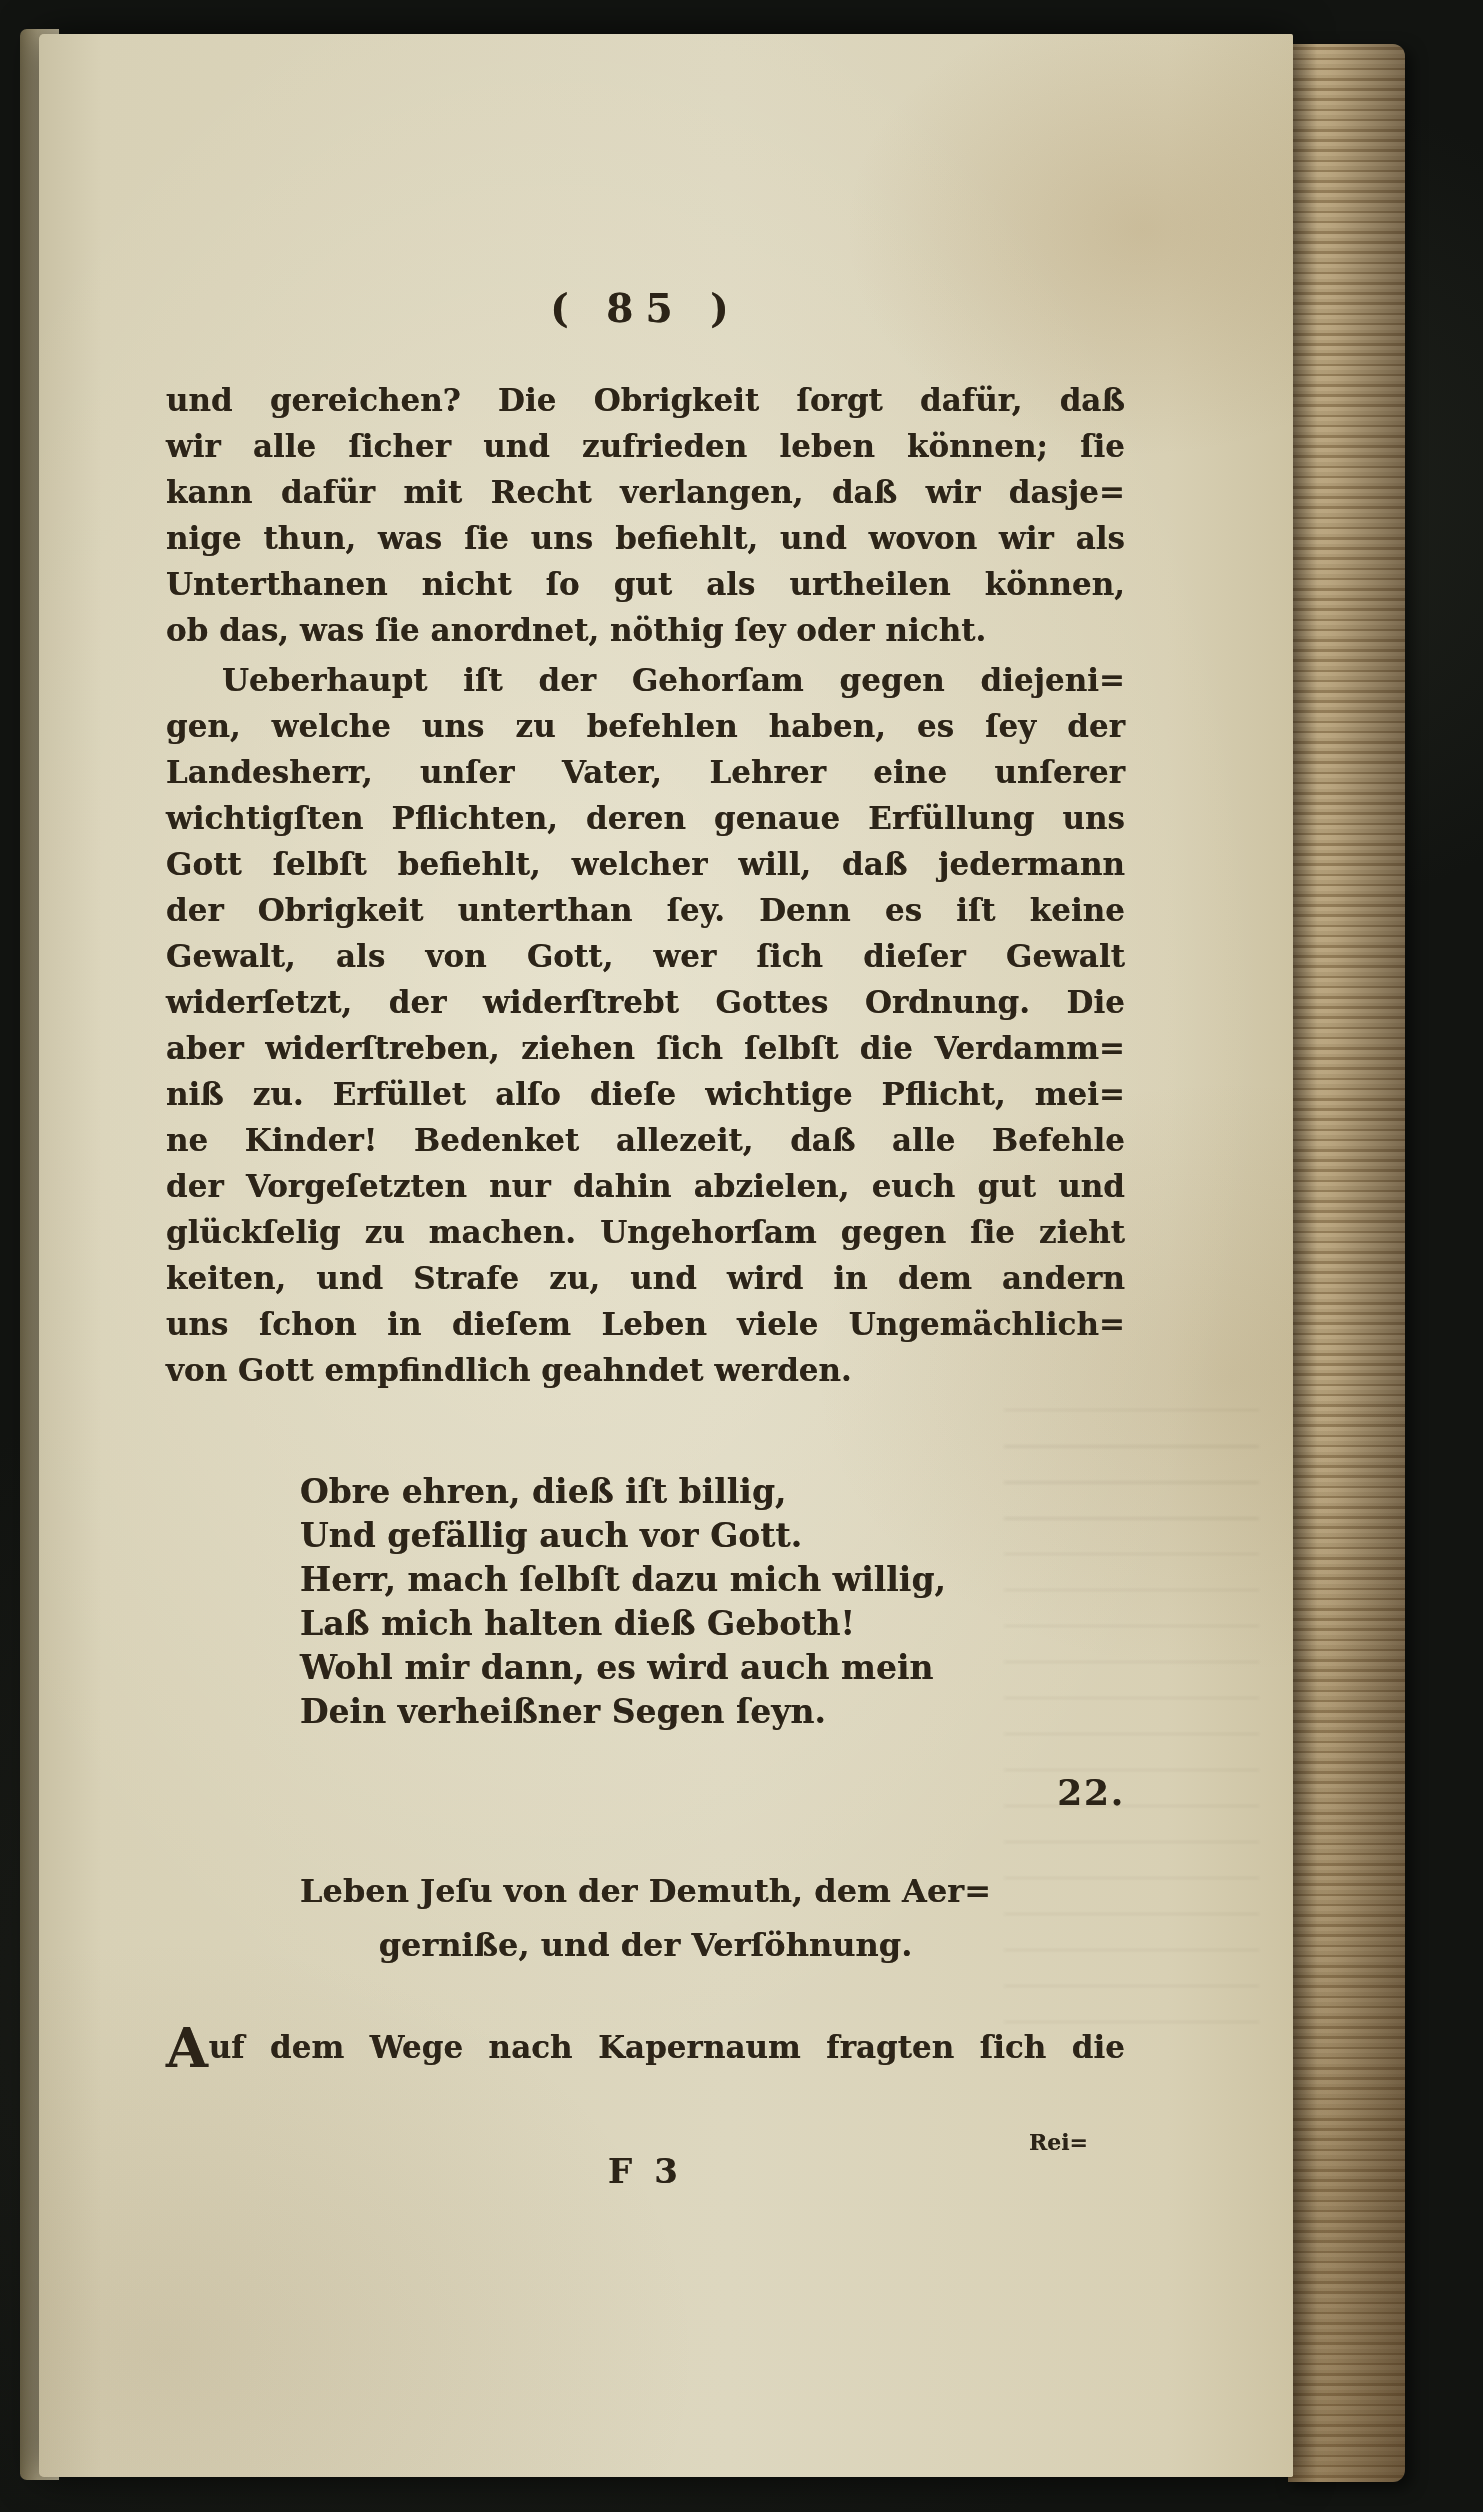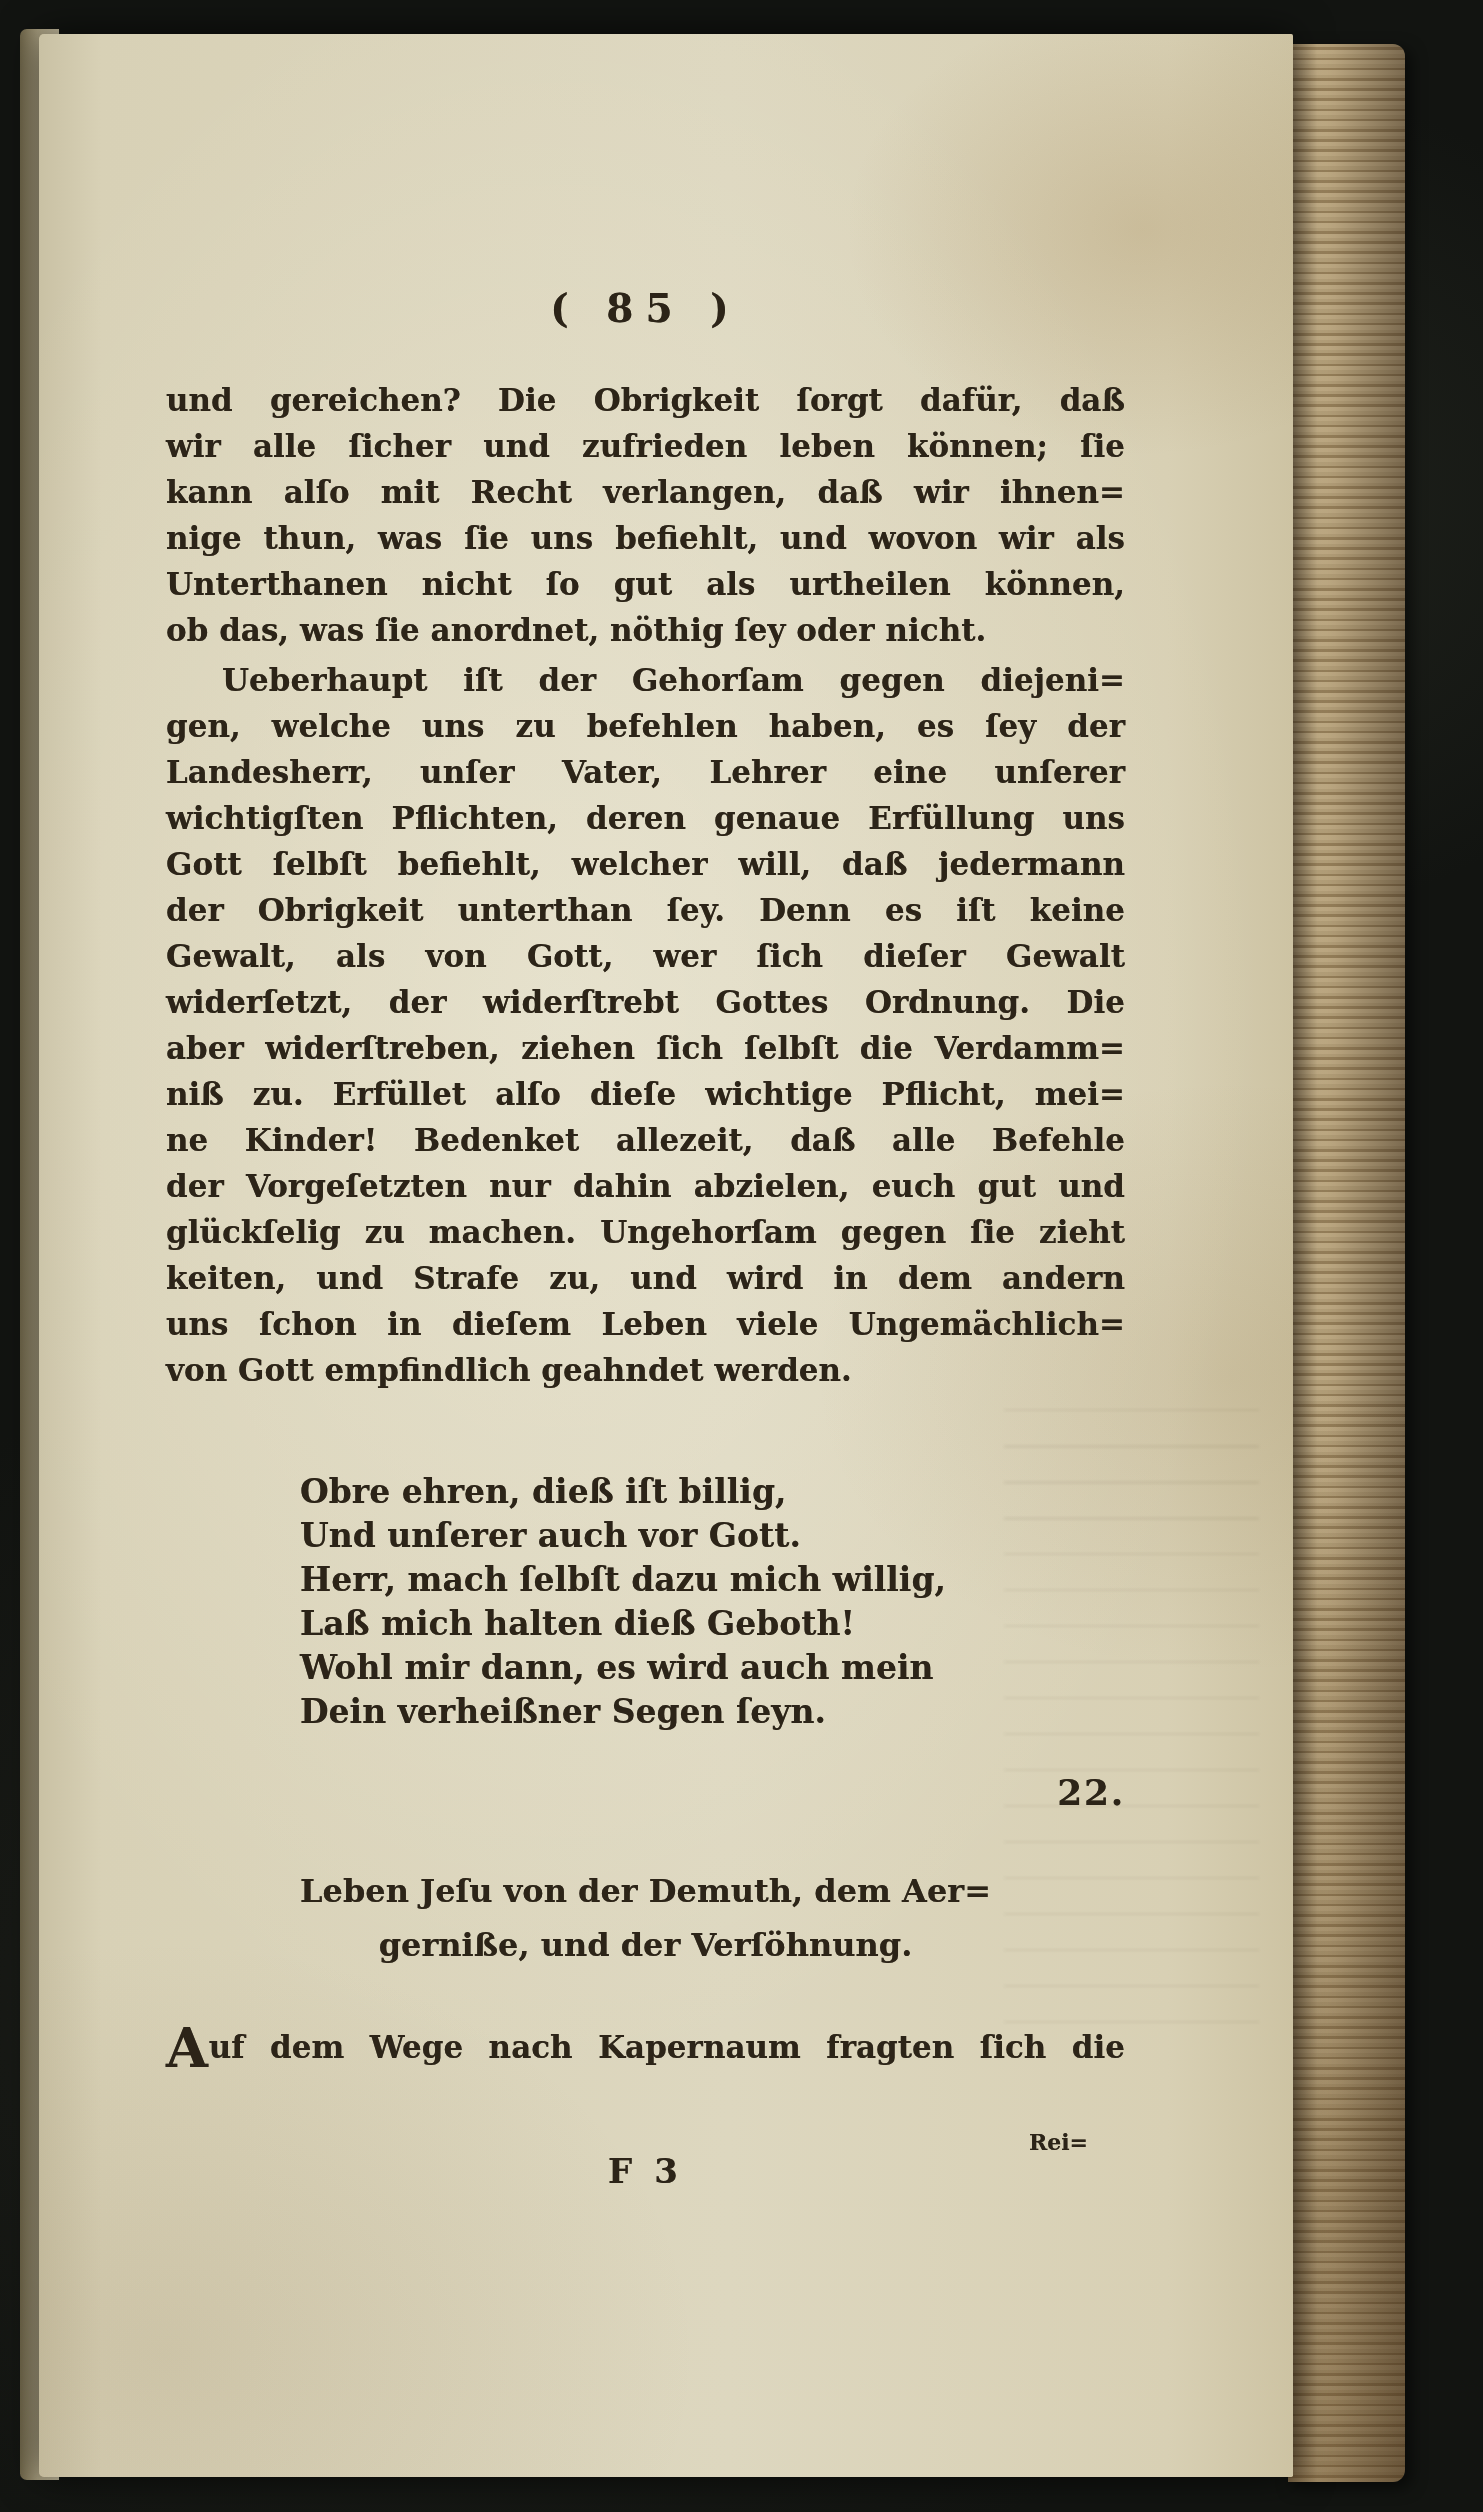--- a/index.html
+++ b/index.html
@@ -84,21 +84,21 @@
     <div class="content">
 
       <div class="pagenum">( 85 )</div>
 
       <div class="para p1">
 
           <div class="line">und gereichen? Die Obrigkeit ſorgt dafür, daß</div>
 
           <div class="line">wir alle ſicher und zufrieden leben können; ſie</div>
 
-          <div class="line">kann alſo mit Recht verlangen, daß wir ihnen=</div>
+          <div class="line">kann dafür mit Recht verlangen, daß wir dasje=</div>
 
           <div class="line">nige thun, was ſie uns befiehlt, und wovon wir als</div>
 
           <div class="line">Unterthanen nicht ſo gut als urtheilen können,</div>
 
           <div class="line last">ob das, was ſie anordnet, nöthig ſey oder nicht.</div>
         </div>
 
       <div class="para p2">
 
@@ -132,21 +132,21 @@
 
           <div class="line">uns ſchon in dieſem Leben viele Ungemächlich=</div>
 
           <div class="line last">von Gott empfindlich geahndet werden.</div>
         </div>
 
       <div class="verse">
 
           <div class="vline">Obre ehren, dieß iſt billig,</div>
 
-          <div class="vline">Und unſerer auch vor Gott.</div>
+          <div class="vline">Und gefällig auch vor Gott.</div>
 
           <div class="vline">Herr, mach ſelbſt dazu mich willig,</div>
 
           <div class="vline">Laß mich halten dieß Geboth!</div>
 
           <div class="vline">Wohl mir dann, es wird auch mein</div>
 
           <div class="vline last">Dein verheißner Segen ſeyn.</div>
         </div>
 

